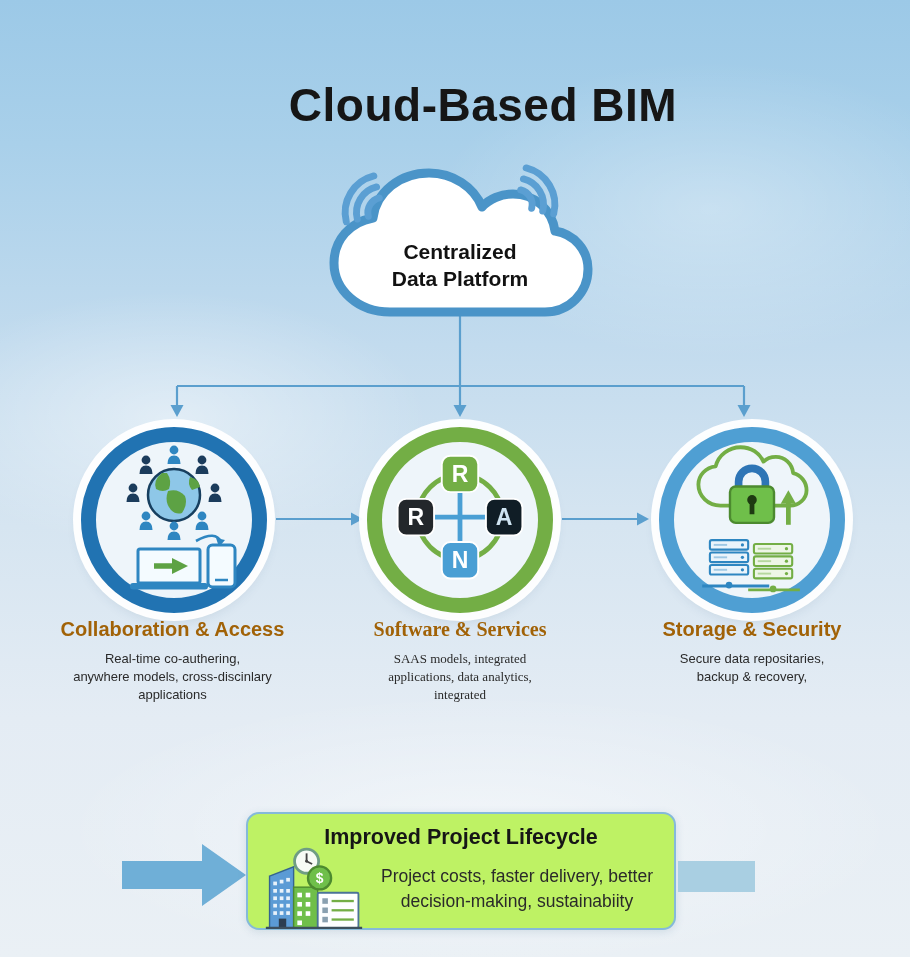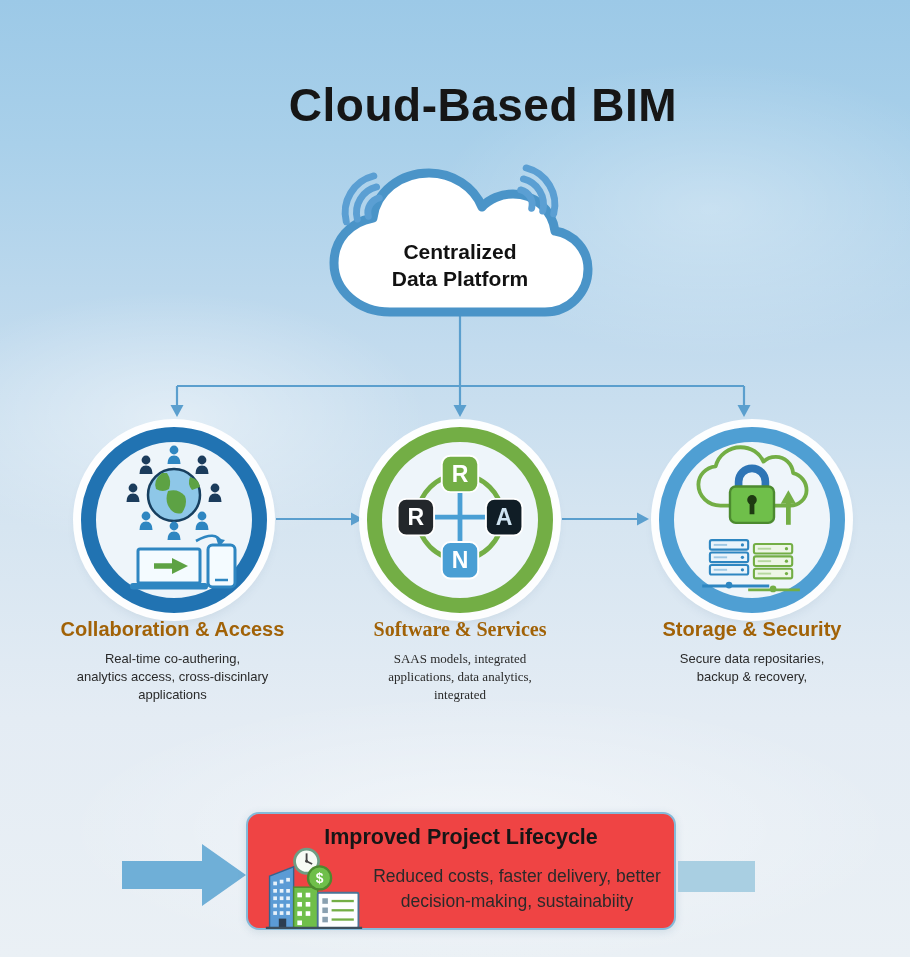--- a/index.html
+++ b/index.html
@@ -34,21 +34,21 @@
   .pc3{left:659px;top:427px;border:15px solid #4f9fd3;}
 
   .pillar-text{position:absolute;text-align:center;color:#2a2a2a;}
   .pt1{left:10px;top:618px;width:325px;}
   .pt2{left:332px;top:618px;width:256px;font-family:Liberation Serif, serif;}
   .pt3{left:622px;top:618px;width:260px;}
   .pillar-text h2{font-size:20px;font-weight:bold;color:#a16207;margin:0 0 9px 0;}
   .pillar-text .line{font-size:13px;line-height:1.37;}
 
   .outcome-box{position:absolute;left:246px;top:812px;width:430px;height:118px;
-    box-sizing:border-box;background:#ef4444;border:2px solid #85bad9;border-radius:13px;
+    box-sizing:border-box;background:#bef264;border:2px solid #85bad9;border-radius:13px;
     box-shadow:0 2px 8px rgba(70,110,140,.16);}
   .outcome-box h2{font-size:21.5px;font-weight:bold;color:#161616;text-align:center;margin:11px 0 5px 0;}
   .outcome-icon{position:absolute;left:16px;top:32px;}
   .outcome-body{position:absolute;left:118px;top:50px;width:302px;text-align:center;
     font-size:17.5px;line-height:1.4;color:#2a2a2a;}
   .flow-arrow-left{position:absolute;left:122px;top:844px;}
   .flow-stub-right{position:absolute;left:678px;top:861px;width:77px;height:31px;background:#a9cfe2;}
 </style>
 </head>
 <body>
@@ -215,21 +215,21 @@
     <line x1="18" y1="148" x2="88" y2="148" stroke="#2e86c1" stroke-width="3"></line>
     <circle cx="46" cy="147" r="3.5" fill="#2e86c1"></circle>
     <line x1="66" y1="152" x2="120" y2="152" stroke="#73ae45" stroke-width="3"></line>
     <circle cx="92" cy="151" r="3.5" fill="#73ae45"></circle>
   </svg>
 </div>
 
 <div class="pillar-text pt1">
   <h2>Collaboration &amp; Access</h2>
   <div class="line">Real-time co-authering,</div>
-  <div class="line">analytics access, cross-discinlary</div>
+  <div class="line">anywhere models, cross-discinlary</div>
   <div class="line">applications</div>
 </div>
 <div class="pillar-text pt2">
   <h2>Software &amp; Services</h2>
   <div class="line">SAAS models, integrated</div>
   <div class="line">applications, data analytics,</div>
   <div class="line">integrated</div>
 </div>
 <div class="pillar-text pt3">
   <h2>Storage &amp; Security</h2>
@@ -286,18 +286,18 @@
     <g stroke="#73ae45" stroke-width="2.5">
       <line x1="73" y1="59" x2="97" y2="59"></line>
         <line x1="73" y1="69" x2="97" y2="69"></line>
         <line x1="73" y1="79" x2="97" y2="79"></line>
     </g>
     <line x1="2" y1="88" x2="106" y2="88" stroke="#3d4f5c" stroke-width="2.5"></line>
     <circle cx="60" cy="34" r="12.5" fill="#6fbf4a" stroke="#4c8a2f" stroke-width="2.5"></circle>
     <text x="60" y="40" text-anchor="middle" font-size="15" font-weight="bold" fill="#ffffff">$</text>
   </svg>
   <div class="outcome-body">
-    <div>Reduced costs, faster delivery, better</div>
+    <div>Project costs, faster delivery, better</div>
     <div>decision-making, sustainabiity</div>
   </div>
 </div>
 
 <div class="flow-stub-right"></div>
 
 </body></html>

